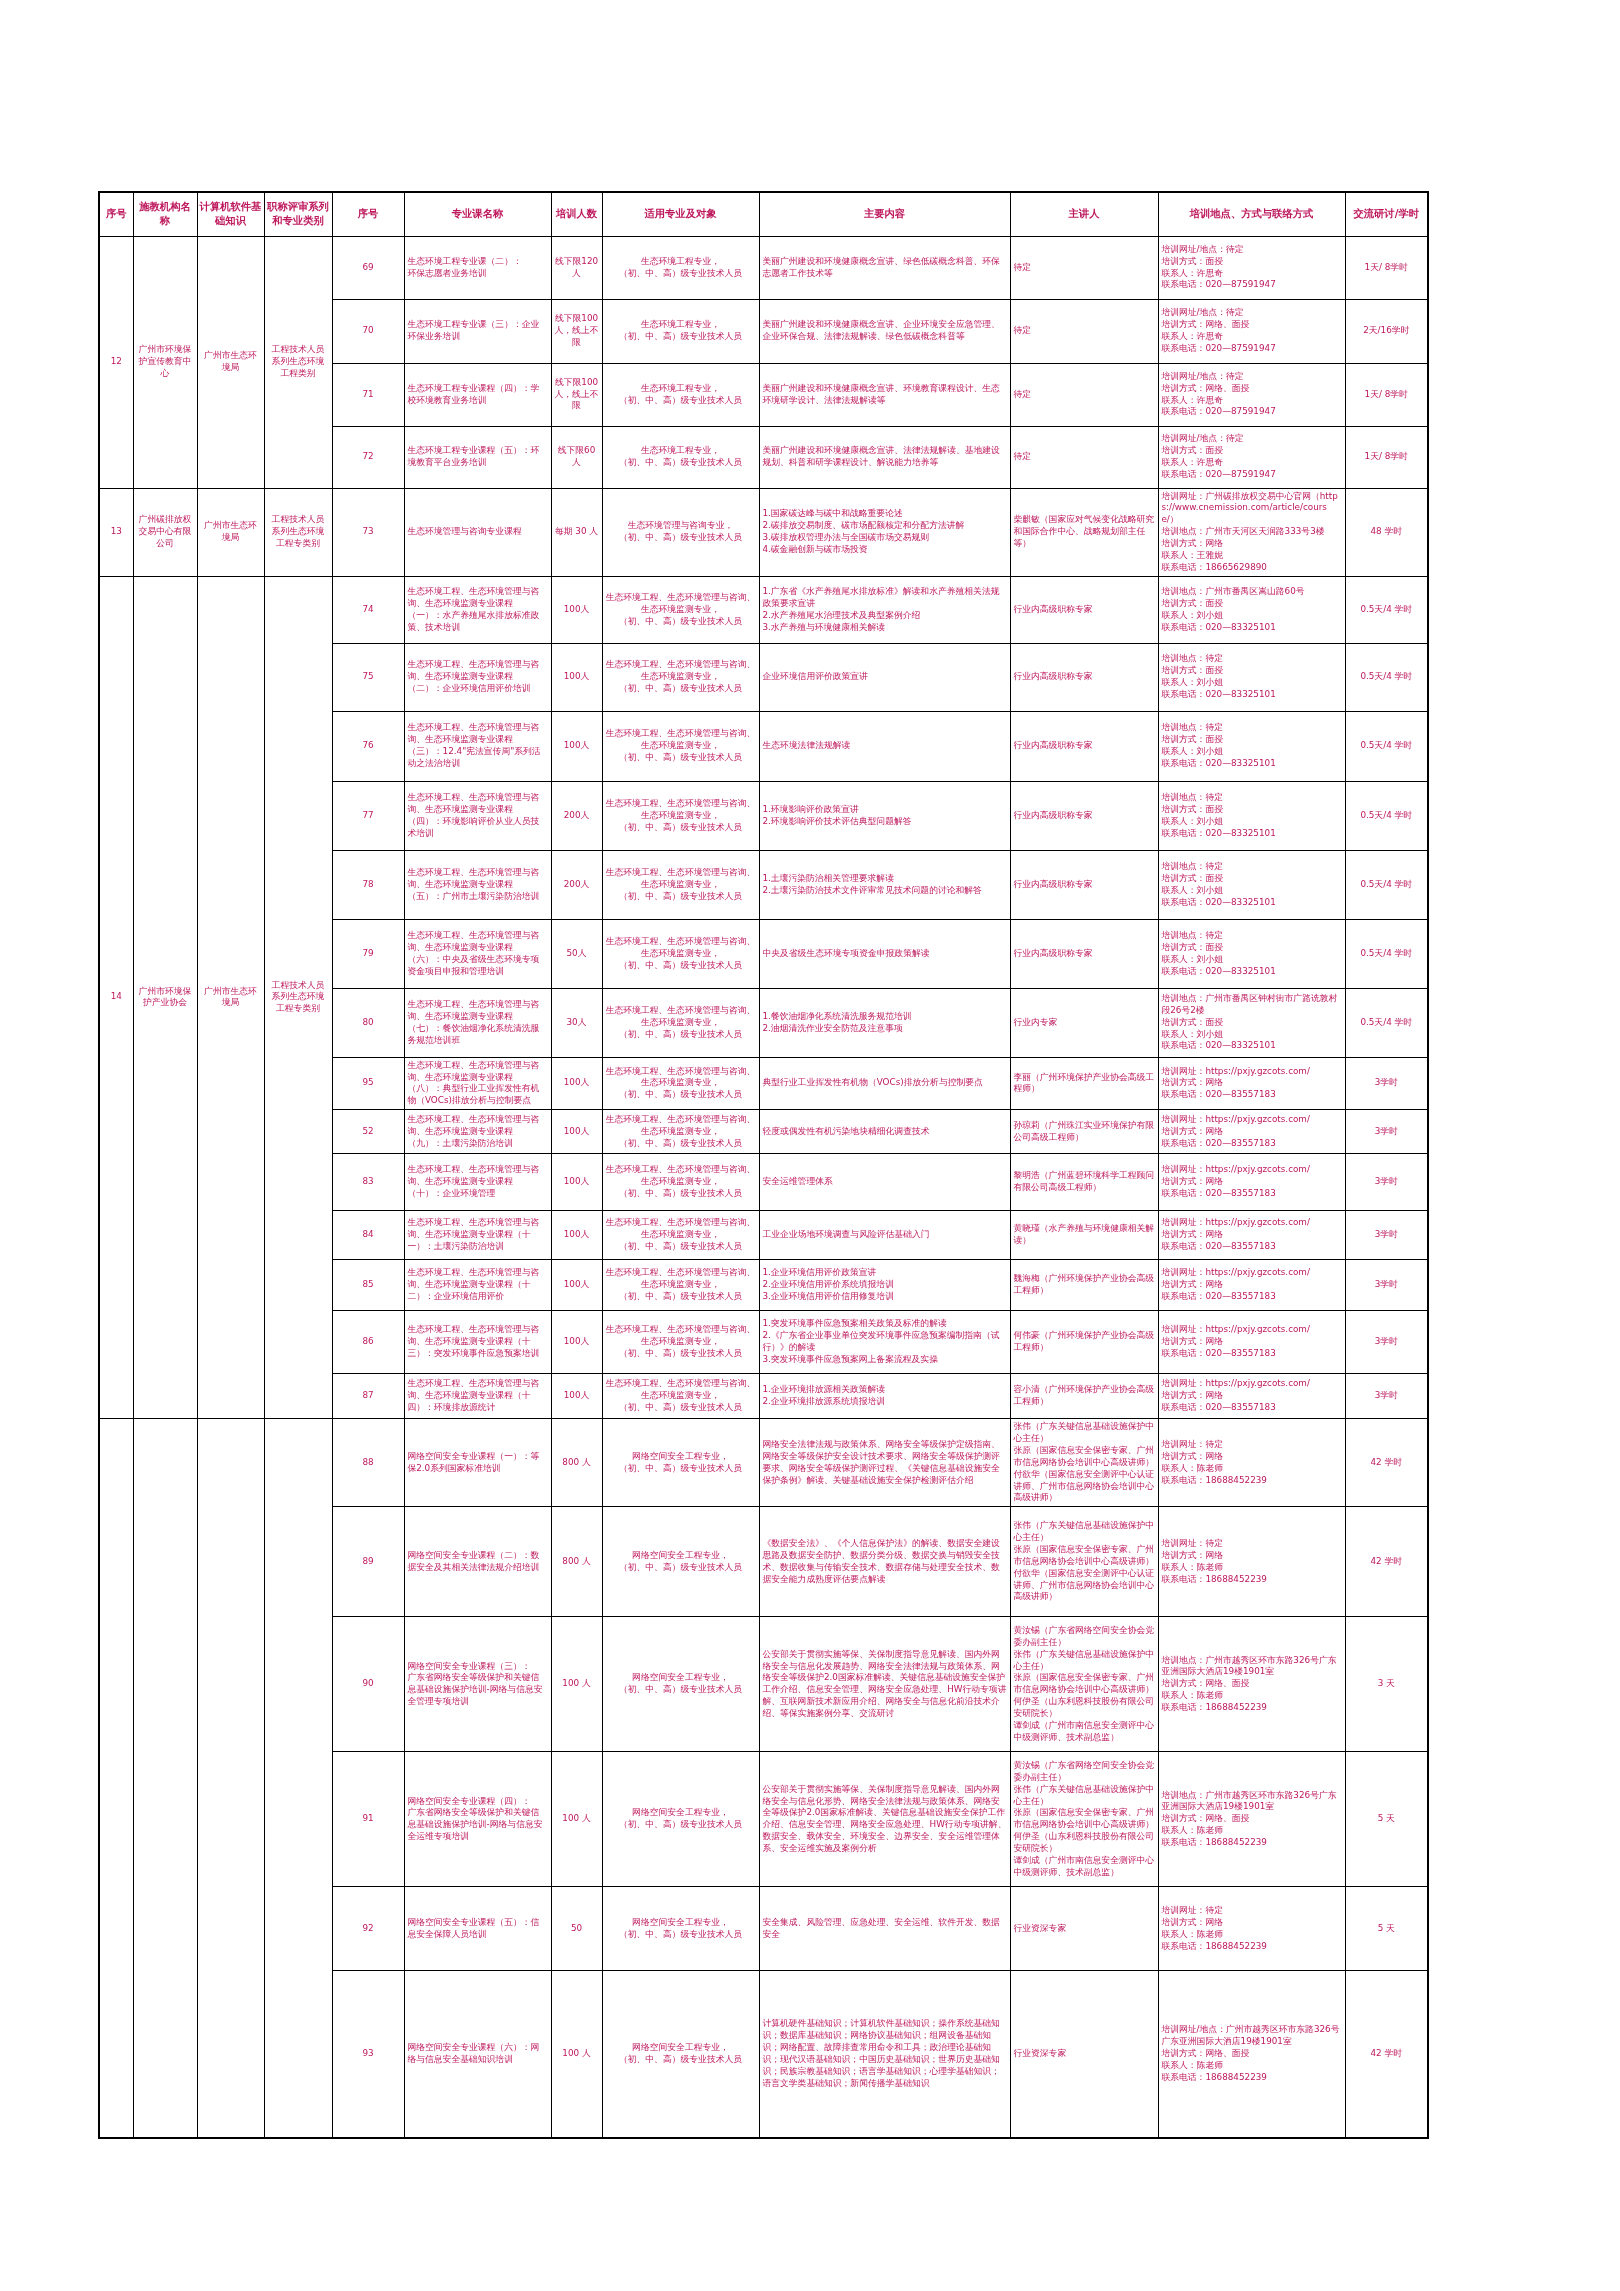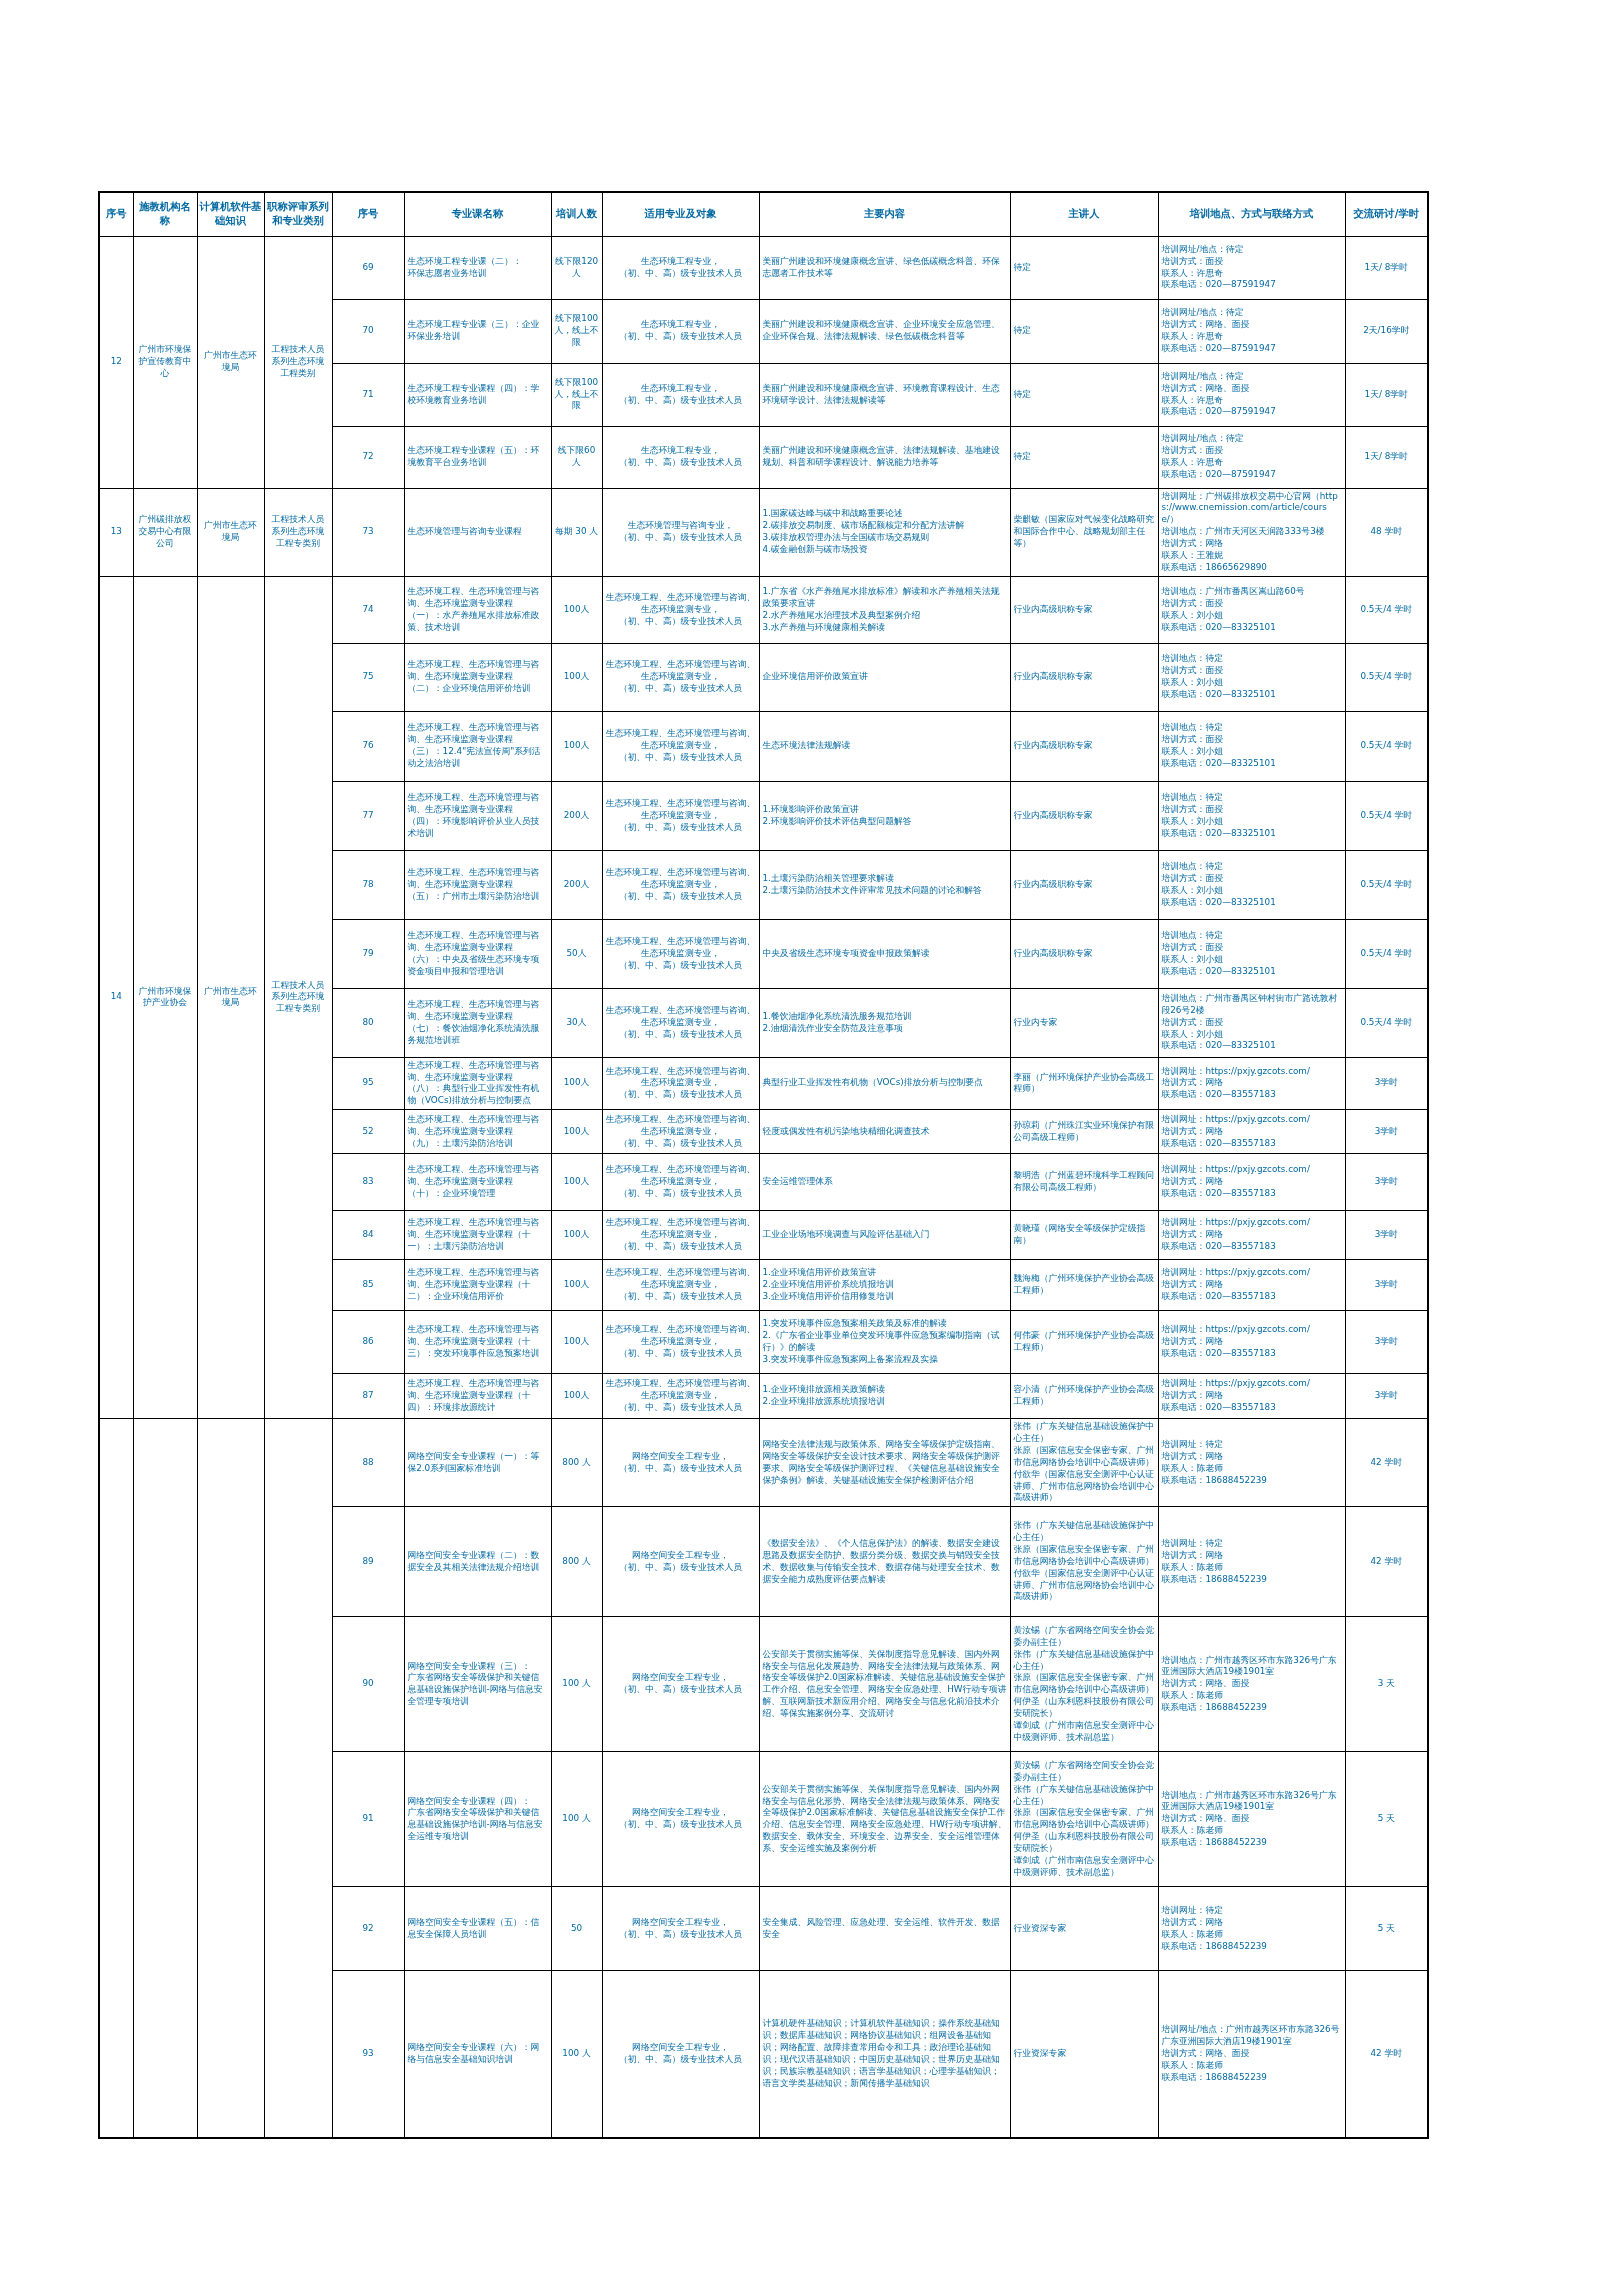--- a/index.html
+++ b/index.html
@@ -1,17 +1,17 @@
 <!DOCTYPE html>
 <html><head>
 <meta charset="utf-8">
 <style>
   html,body{margin:0;padding:0;background:#e8e8e8;}
   #page{position:relative;width:1620px;height:2292px;background:#ffffff;
-        font-family:"DejaVu Sans",sans-serif;color:#0369a1;overflow:hidden;}
+        font-family:"DejaVu Sans",sans-serif;color:#be185d;overflow:hidden;}
   #tablewrap{position:absolute;left:98px;top:191px;width:1329px;}
   table.main{border-collapse:collapse;table-layout:fixed;width:1329px;}
   table.main th,table.main td{border:1px solid #000;padding:2px 2.9px;
         font-size:8.8px;line-height:1.35;vertical-align:middle;
         white-space:pre-line;word-break:break-all;overflow:hidden;}
   table.main{border:2px solid #000;}
   table.main th{font-size:10.3px;font-weight:bold;text-align:center;
         vertical-align:middle;padding:5.9px 2px;white-space:normal;}
   td.c{text-align:center;}
   td.l{text-align:left;}
@@ -294,21 +294,21 @@
             <td class="c">3学时</td>
           </tr>
           <tr style="height: 49px;">
             <td class="c">84</td>
             <td class="l">生态环境工程、生态环境管理与咨询、生态环境监测专业课程（十一）：土壤污染防治培训</td>
             <td class="c">100人</td>
             <td class="c">生态环境工程、生态环境管理与咨询、
 生态环境监测专业，
 （初、中、高）级专业技术人员</td>
             <td class="l">工业企业场地环境调查与风险评估基础入门</td>
-            <td class="l">黄晓瑾（网络安全等级保护定级指南）</td>
+            <td class="l">黄晓瑾（水产养殖与环境健康相关解读）</td>
             <td class="l">培训网址：https://pxjy.gzcots.com/
 培训方式：网络
 联系电话：020—83557183</td>
             <td class="c">3学时</td>
           </tr>
           <tr style="height: 51px;">
             <td class="c">85</td>
             <td class="l">生态环境工程、生态环境管理与咨询、生态环境监测专业课程（十二）：企业环境信用评价</td>
             <td class="c">100人</td>
             <td class="c">生态环境工程、生态环境管理与咨询、

